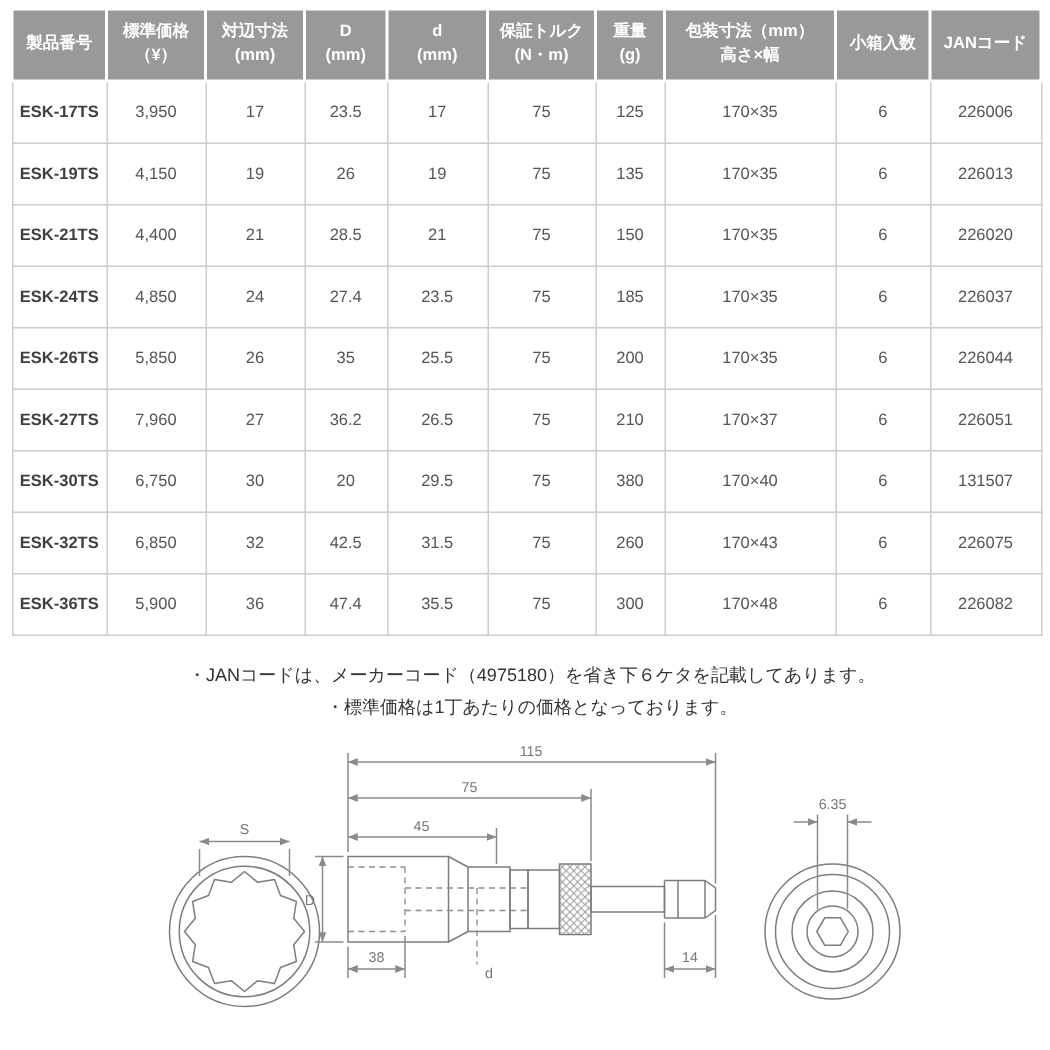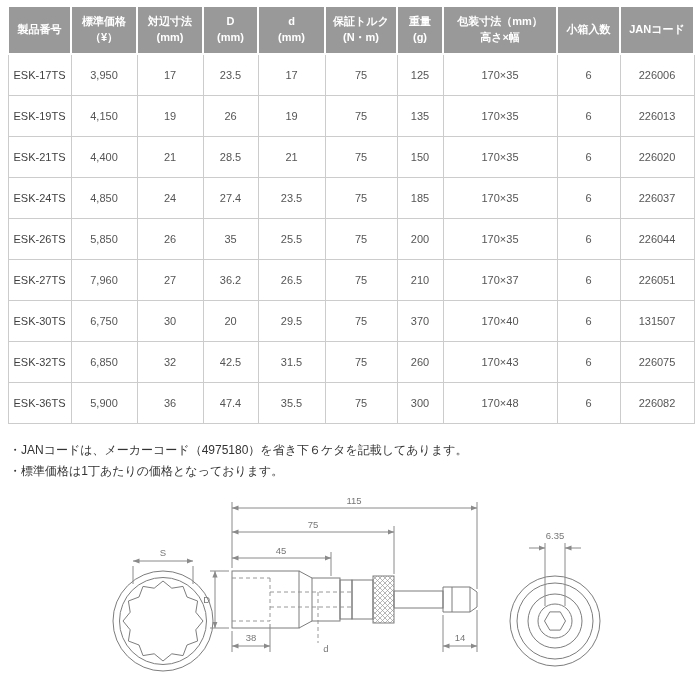--- a/index.html
+++ b/index.html
@@ -11,23 +11,23 @@
     background:#999999;color:#ffffff;font-size:11px;font-weight:bold;
     text-align:center;vertical-align:middle;padding:7px 1px;
     border:2px solid #ffffff;line-height:1.45;
   }
   table.spec th .h-main{display:block;}
   table.spec th .h-sub{display:block;}
   table.spec td{
     border:1px solid #cccccc;height:40px;text-align:center;
     vertical-align:middle;font-size:11px;color:#555555;padding:0 2px;
   }
-  table.spec td.c-prod{font-weight:normal;color:#3f3f3f;}
-
-  .notes{margin:13px 0 0 9px;}
+  table.spec td.c-prod{font-weight:bold;color:#3f3f3f;}
+
+  .notes{margin:13px 0 0 9px;text-align:center;}
   .notes div{font-size:12px;color:#333333;line-height:1.75;}
 
   .drawing{margin-top:6px;}
   .drawing svg{display:block;}
   .dimtext{font-size:9.5px;fill:#777777;}
 </style>
 </head>
 <body>
 
 <div class="page">
@@ -179,21 +179,21 @@
           <td>226051</td>
         </tr>
 
         <tr>
           <td class="c-prod">ESK-30TS</td>
           <td>6,750</td>
           <td>30</td>
           <td>20</td>
           <td>29.5</td>
           <td>75</td>
-          <td>370</td>
+          <td>380</td>
           <td>170×40</td>
           <td>6</td>
           <td>131507</td>
         </tr>
 
         <tr>
           <td class="c-prod">ESK-32TS</td>
           <td>6,850</td>
           <td>32</td>
           <td>42.5</td>

